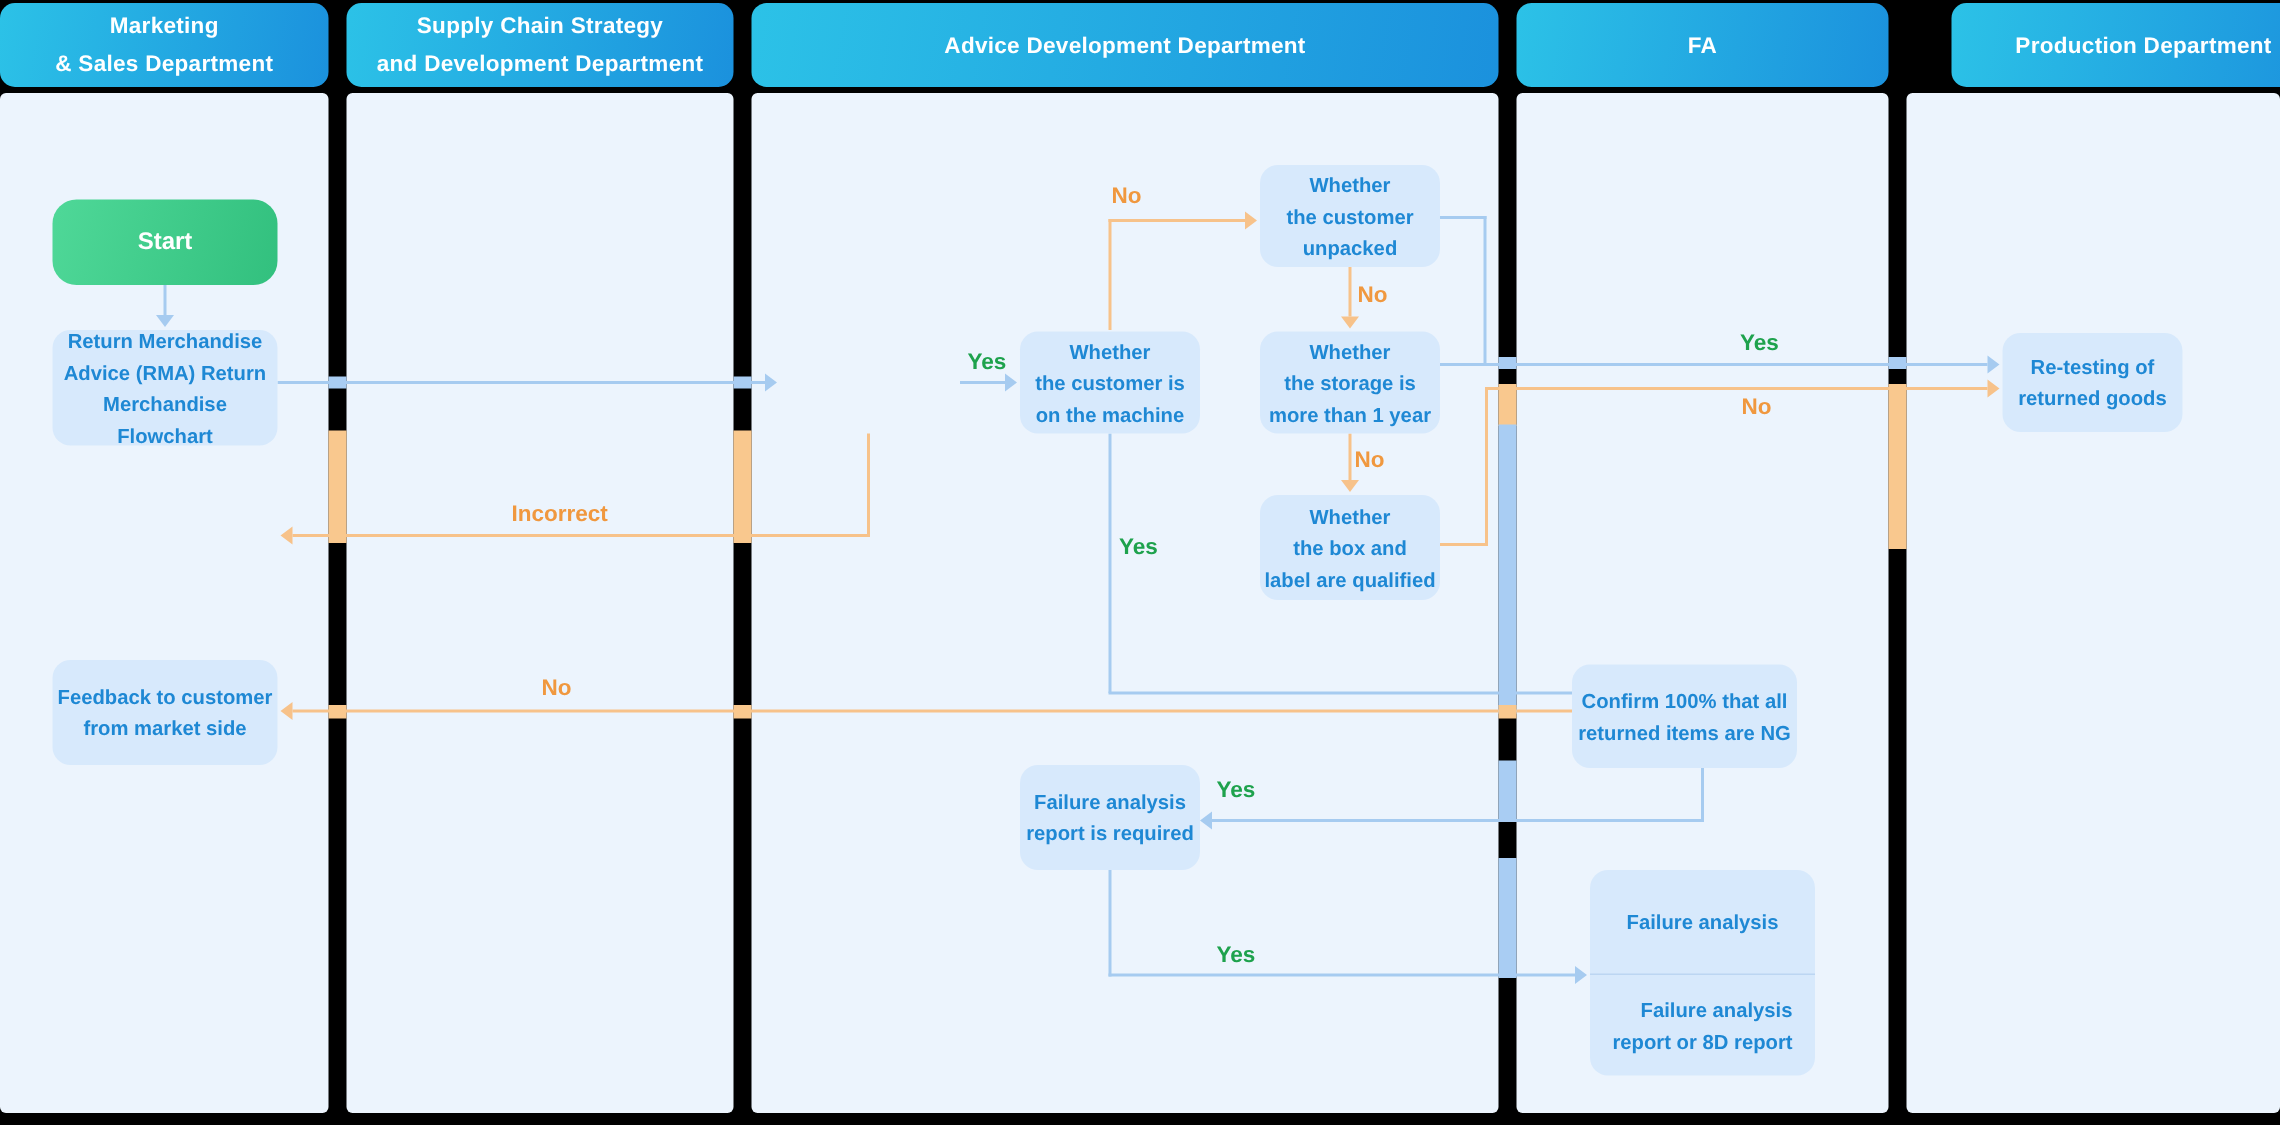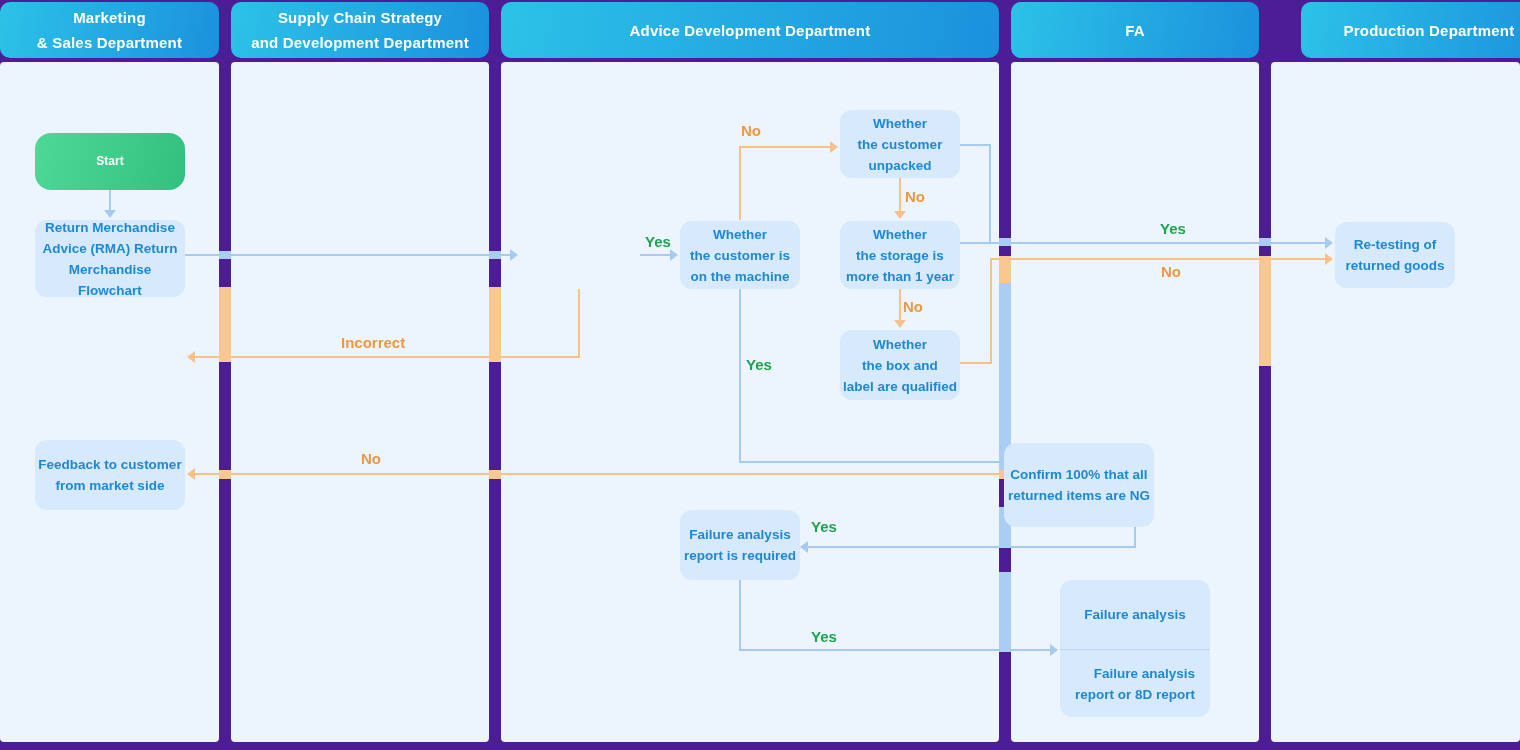--- a/index.html
+++ b/index.html
@@ -4,34 +4,34 @@
 <style>
   :root{
     --lane-bg:#ECF4FD; --header-grad-a:#2CC2E7; --header-grad-b:#1B91DD;
     --node-fill:#D7E9FC; --node-text:#1E88D4;
     --edge-blue:#A6CBF0; --edge-orange:#F7C28A;
     --bar-blue:#A9CDF3; --bar-orange:#F9C88E;
     --label-yes:#1EA24D; --label-no:#F0983F;
     --start-grad-a:#4FD898; --start-grad-b:#32C07E;
   }
   html,body{margin:0;padding:0;background:#fff;}
-  .canvas{position:relative;width:1520px;height:750px;overflow:hidden;background:#4c1d95;
+  .canvas{position:relative;width:1520px;height:750px;overflow:hidden;background:#000000;
           font-family:"Liberation Sans",sans-serif;}
   .lane{position:absolute;top:62px;height:680px;background:var(--lane-bg);border-radius:4px;}
   .lane-header{position:absolute;top:2px;height:56px;border-radius:10px;
     background:linear-gradient(100deg,var(--header-grad-a),var(--header-grad-b));
     color:#fff;font-size:15px;font-weight:700;letter-spacing:.2px;
     display:flex;align-items:center;justify-content:center;text-align:center;
     white-space:pre-line;line-height:25px;}
   .node{position:absolute;background:var(--node-fill);border-radius:12px;
     color:var(--node-text);font-size:13.5px;font-weight:600;
     display:flex;align-items:center;justify-content:center;text-align:center;
     white-space:pre-line;line-height:21px;}
   .start{background:linear-gradient(105deg,var(--start-grad-a),var(--start-grad-b));
-    color:#fff;font-size:12px;font-weight:700;border-radius:16px;}
+    color:#fff;font-size:16px;font-weight:700;border-radius:16px;}
   .stack{position:absolute;background:var(--node-fill);border-radius:12px;
     display:flex;flex-direction:column;}
   .stack .cell{display:flex;align-items:center;justify-content:center;text-align:center;
     color:var(--node-text);font-size:13.5px;font-weight:600;white-space:pre-line;line-height:21px;}
   .stack .cell + .cell{border-top:1px solid #BCD6F2;text-align:right;}
   .hl{position:absolute;height:2px;background:var(--edge-blue);}
   .vl{position:absolute;width:2px;background:var(--edge-blue);}
   .hl.o,.vl.o{background:var(--edge-orange);}
   .bar{position:absolute;width:12px;background:var(--bar-orange);}
   .bar.b{background:var(--bar-blue);}
@@ -141,21 +141,21 @@
 the storage is
 more than 1 year</div>
 
   <div class="node" style="left:840px;top:330px;width:120px;height:70px">Whether
 the box and
 label are qualified</div>
 
   <div class="node" style="left:1335px;top:222px;width:120px;height:66px">Re-testing of
 returned goods</div>
 
-  <div class="node" style="left:1004px;top:443px;width:150px;height:84px">Confirm 100% that all
+  <div class="node" style="left:1048px;top:443px;width:150px;height:69px">Confirm 100% that all
 returned items are NG</div>
 
   <div class="node" style="left:680px;top:510px;width:120px;height:70px">Failure analysis
 report is required</div>
 
   <div class="stack" style="left:1060px;top:580px;width:150px">
     <div class="cell" style="height:69px">Failure analysis</div>
     <div class="cell" style="height:67px">Failure analysis
 report or 8D report</div>
   </div>

